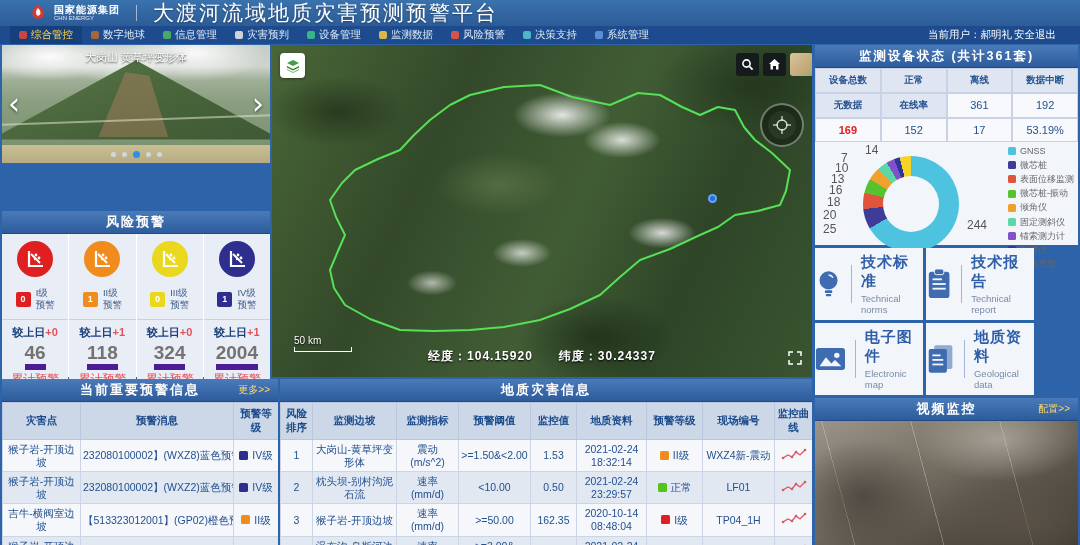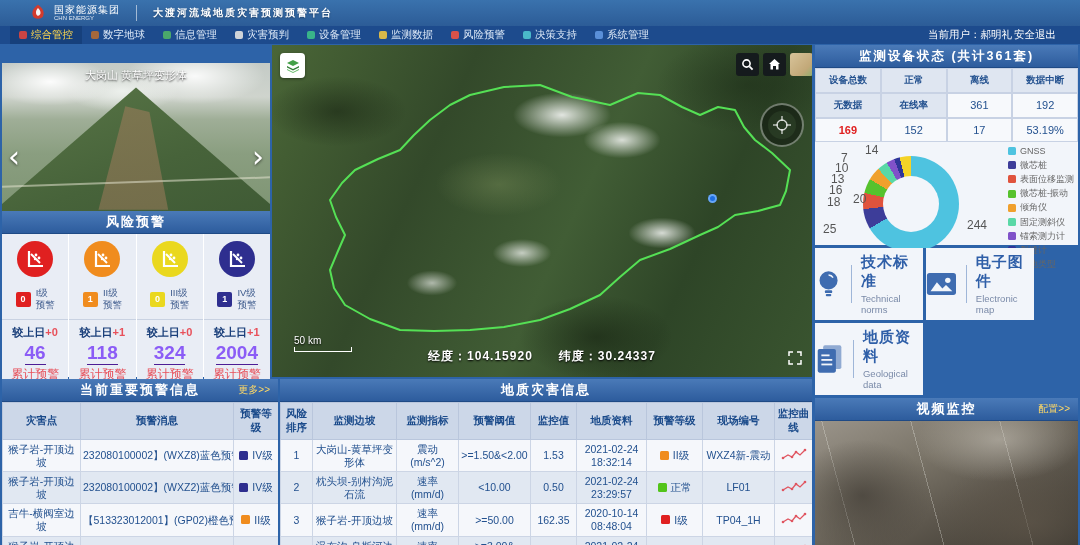--- a/index.html
+++ b/index.html
@@ -5,44 +5,44 @@
   * { margin:0; padding:0; box-sizing:border-box; }
   body { font-family:"Liberation Sans","DejaVu Sans",sans-serif; background:#1c3f74; }
   .app { position:relative; width:1080px; height:545px; background:#2d63a8; overflow:hidden; }
 
   
   .topbar { position:absolute; left:0; top:0; width:1080px; height:26px;
     background:linear-gradient(#3a72ad,#2c5c97); display:flex; align-items:center; padding-left:28px; }
   .logo { display:flex; align-items:center; gap:6px; }
   .logo-mark { width:20px; height:20px; }
   .logo-text { color:#fff; line-height:1; }
-  .logo-zh { font-size:10px; font-weight:normal; letter-spacing:1px; }
+  .logo-zh { font-size:10px; font-weight:bold; letter-spacing:1px; }
   .logo-en { font-size:6px; opacity:.85; }
   .topbar-divider { width:1px; height:16px; background:rgba(255,255,255,.55); margin:0 16px; }
-  .app-title { color:#fff; font-size:10px; font-weight:bold; letter-spacing:2px;
+  .app-title { color:#fff; font-size:21px; font-weight:normal; letter-spacing:2px;
     text-shadow:0 1px 2px rgba(0,0,0,.35); }
 
   
   .menubar { position:absolute; left:0; top:26px; width:1080px; height:18px; background:#1d4b8d;
     display:flex; align-items:center; padding:0 10px; font-size:10.5px; color:#dce8f7; }
   .nav-item { display:flex; align-items:center; gap:4px; padding:0 9px; height:100%; cursor:pointer; }
   .nav-item.active { background:#16407c; color:#ffd84d; }
   .nav-ico { width:8px; height:8px; border-radius:2px; flex:0 0 auto; }
   .menubar-right { margin-left:auto; display:flex; align-items:center; gap:2px; padding-right:14px; }
   .cur-user { font-size:10.5px; color:#fff; }
   .logout { font-size:10.5px; color:#fff; cursor:pointer; }
 
   
   .phead { height:23px; background:linear-gradient(#4a7ab8,#2d5c9d); display:flex; align-items:center;
     justify-content:center; position:relative; border-bottom:1px solid #1f4a85; }
   .phead .ptitle { color:#fff; font-size:13px; font-weight:bold; letter-spacing:2px; }
   .phead .plink { position:absolute; right:8px; font-size:10px; color:#ffd966; cursor:pointer; }
 
   
-  .carousel { position:absolute; left:2px; top:63px; width:268px; height:188px; overflow:hidden;
+  .carousel { position:absolute; left:2px; top:45px; width:268px; height:118px; overflow:hidden;
     background:linear-gradient(#c4cbc6,#cfd4cd 18%,#9fae97 30%,#8a9e80 48%,#768e6a 100%); }
   .c-clouds { position:absolute; inset:0;
     background:radial-gradient(90px 34px at 18% 10%,rgba(255,255,255,.95),transparent 70%),
       radial-gradient(100px 40px at 72% 7%,rgba(255,255,255,.9),transparent 70%),
       radial-gradient(80px 30px at 45% 15%,rgba(245,248,245,.8),transparent 70%); }
   .c-peak { position:absolute; inset:0; clip-path:polygon(50% 13%,104% 80%,-4% 80%);
     background:linear-gradient(160deg,#5d7a4a,#47633a 55%,#3c5733); }
   .c-scar { position:absolute; inset:0; clip-path:polygon(46% 23%,55% 26%,62% 78%,36% 78%);
     background:linear-gradient(#8a7a55,#7d6f4e); opacity:.8; }
   .c-road { position:absolute; left:0; top:63%; width:100%; height:2px; background:rgba(225,225,205,.55); transform:rotate(-2deg); }
@@ -62,22 +62,22 @@
     display:grid; grid-template-columns:1fr 1fr 1fr 1fr; gap:1px; }
   .rcard { background:#e9edf5; display:flex; flex-direction:column; align-items:center; padding-top:7px; }
   .rc-circle { width:36px; height:36px; border-radius:50%; display:flex; align-items:center; justify-content:center; }
   .rc-badge-row { display:flex; align-items:center; gap:5px; margin-top:8px; height:28px; }
   .rc-badge { min-width:15px; height:15px; border-radius:2px; color:#fff; font-size:9px; font-weight:bold;
     display:flex; align-items:center; justify-content:center; padding:0 2px; }
   .rc-lvl { font-size:9.5px; color:#3d5a8c; line-height:1.25; }
   .rc-stats { width:100%; border-top:1px solid #c9d2e2; margin-top:6px; text-align:center; padding-top:5px; }
   .rc-delta { font-size:11px; font-weight:bold; color:#1a3f7a; }
   .rc-delta b { color:#e8505a; }
-  .rc-num { font-size:19px; font-weight:bold; color:#8b5cf6; display:inline-block;
-    border-bottom:1px solid #4c1d95; line-height:1.15; margin-top:2px; }
+  .rc-num { font-size:19px; font-weight:bold; color:#737373; display:inline-block;
+    border-bottom:6px solid #4c1d95; line-height:1.15; margin-top:2px; }
   .rc-cum { font-size:12px; color:#e8505a; margin-top:1px; }
 
   
   .map { position:absolute; left:272px; top:45px; width:540px; height:332px; overflow:hidden;
     background:
       radial-gradient(70px 32px at 290px 70px,rgba(255,255,255,.85),transparent 70%),
       radial-gradient(55px 26px at 350px 95px,rgba(255,255,255,.8),transparent 70%),
       radial-gradient(48px 22px at 390px 188px,rgba(255,255,255,.8),transparent 70%),
       radial-gradient(42px 20px at 250px 208px,rgba(255,255,255,.7),transparent 70%),
       radial-gradient(36px 18px at 160px 238px,rgba(255,255,255,.6),transparent 70%),
@@ -402,21 +402,21 @@
         <div class="dev-td">17</div>
         <div class="dev-td">53.19%</div>
       </div>
     <div class="donut-area">
       <div class="donut" id="donut" style="background: conic-gradient(rgb(78, 195, 224) 0deg, rgb(78, 195, 224) 239.346deg, rgb(61, 61, 153) 239.346deg, rgb(61, 61, 153) 263.869deg, rgb(224, 83, 61) 263.869deg, rgb(224, 83, 61) 283.488deg, rgb(86, 194, 45) 283.488deg, rgb(86, 194, 45) 301.144deg, rgb(240, 160, 45) 301.144deg, rgb(240, 160, 45) 316.839deg, rgb(90, 216, 166) 316.839deg, rgb(90, 216, 166) 329.591deg, rgb(128, 82, 201) 329.591deg, rgb(128, 82, 201) 339.401deg, rgb(47, 54, 153) 339.401deg, rgb(47, 54, 153) 346.267deg, rgb(245, 211, 39) 346.267deg, rgb(245, 211, 39) 360deg);">
         <div class="donut-hole"></div>
       </div>
       <div id="donut-labels">
           <span class="donut-label" style="left: 152px; top: 76px;">244</span>
           <span class="donut-label" style="left: 8px; top: 80px;">25</span>
-          <span class="donut-label" style="left: 8px; top: 50px; margin-left: 30px;">20</span>
+          <span class="donut-label" style="left: 8px; top: 66px;">20</span>
           <span class="donut-label" style="left: 12px; top: 53px;">18</span>
           <span class="donut-label" style="left: 14px; top: 41px;">16</span>
           <span class="donut-label" style="left: 16px; top: 30px;">13</span>
           <span class="donut-label" style="left: 20px; top: 19px;">10</span>
           <span class="donut-label" style="left: 26px; top: 9px;">7</span>
           <span class="donut-label" style="left: 50px; top: 1px;">14</span>
         </div>
       <div class="legend" id="legend">
   <div class="legend-item">
     <span class="legend-sq" style="background: rgb(78, 195, 224);"></span>
@@ -471,20 +471,34 @@
       <svg width="30" height="34" viewBox="0 0 30 34">
         <circle cx="15" cy="13" r="10" fill="#3f6cb0"></circle>
         <path d="M20 10 a6 6 0 0 0 -5 -3" stroke="#f2f5fa" stroke-width="1.6" fill="none"></path>
         <rect x="11" y="24" width="8" height="3" rx="1" fill="#3f6cb0"></rect>
         <rect x="12" y="28" width="6" height="2.5" rx="1" fill="#3f6cb0"></rect>
       </svg>
       <div class="res-divider"></div>
       <div>
         <div class="res-zh">技术标准</div>
         <div class="res-en">Technical norms</div>
+      </div>
+    </div>
+    <div class="res-card">
+      <svg width="28" height="34" viewBox="0 0 28 34">
+        <rect x="3" y="4" width="22" height="28" rx="3" fill="#3f6cb0"></rect>
+        <rect x="9" y="1" width="10" height="6" rx="2" fill="#3f6cb0" stroke="#f2f5fa" stroke-width="1"></rect>
+        <rect x="7" y="11" width="10" height="2" fill="#f2f5fa"></rect>
+        <rect x="7" y="16" width="14" height="2" fill="#f2f5fa"></rect>
+        <rect x="7" y="21" width="14" height="2" fill="#f2f5fa"></rect>
+      </svg>
+      <div class="res-divider"></div>
+      <div>
+        <div class="res-zh">技术报告</div>
+        <div class="res-en">Technical report</div>
       </div>
     </div>
     <div class="res-card">
       <svg width="34" height="28" viewBox="0 0 34 28">
         <rect x="1" y="2" width="32" height="24" rx="3" fill="#3f6cb0"></rect>
         <circle cx="24" cy="10" r="3" fill="#f2f5fa"></circle>
         <path d="M5 22 L12 12 L18 19 L22 15 L29 22 Z" fill="#f2f5fa"></path>
       </svg>
       <div class="res-divider"></div>
       <div>

